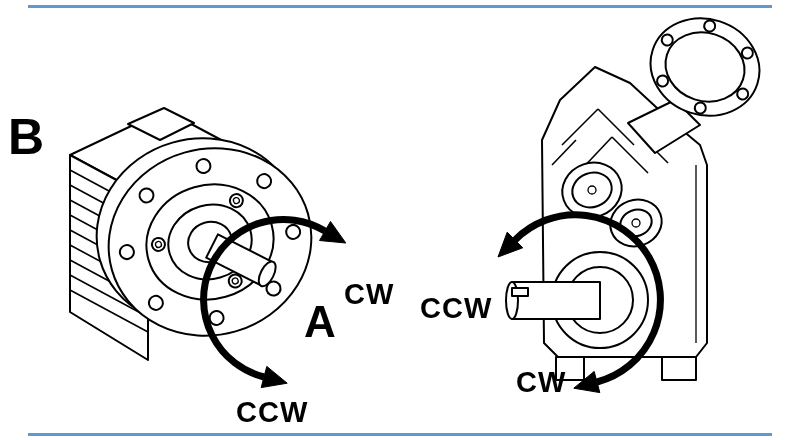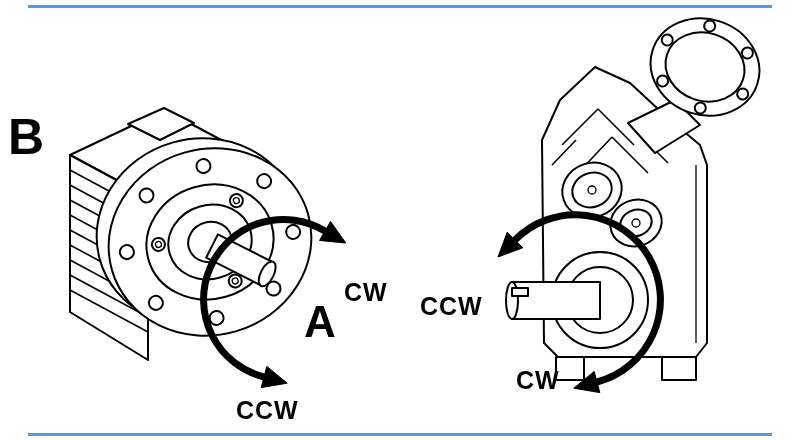--- a/index.html
+++ b/index.html
@@ -15,21 +15,21 @@
     stroke:#000; stroke-width:2; fill:#ffffff; stroke-linejoin:round;
   }
   .illus line { stroke:#000; stroke-width:1.6; }
   .illus .thin { stroke-width:1.3; }
   .arrows { position:absolute; left:0; top:0; pointer-events:none; }
   .arrows path { stroke:#000; stroke-width:7; fill:none; stroke-linecap:butt; }
   .arrows polygon { fill:#000; stroke:#000; stroke-width:1; }
   .lbl { position:absolute; color:#000; font-weight:bold; line-height:1; white-space:nowrap; }
   .lbl-b { left:8px;  top:112px; font-size:50px; }
   .lbl-a { left:304px; top:300px; font-size:44px; }
-  .dir { font-size:25px; letter-spacing:1px; }
+  .dir { font-size:29px; letter-spacing:1px; }
   .cw-left  { left:344px; top:280px; }
   .ccw-left { left:236px; top:398px; }
   .ccw-right{ left:420px; top:294px; }
   .cw-right { left:516px; top:368px; }
 </style>
 </head>
 <body>
 
 <div class="stage">
 

